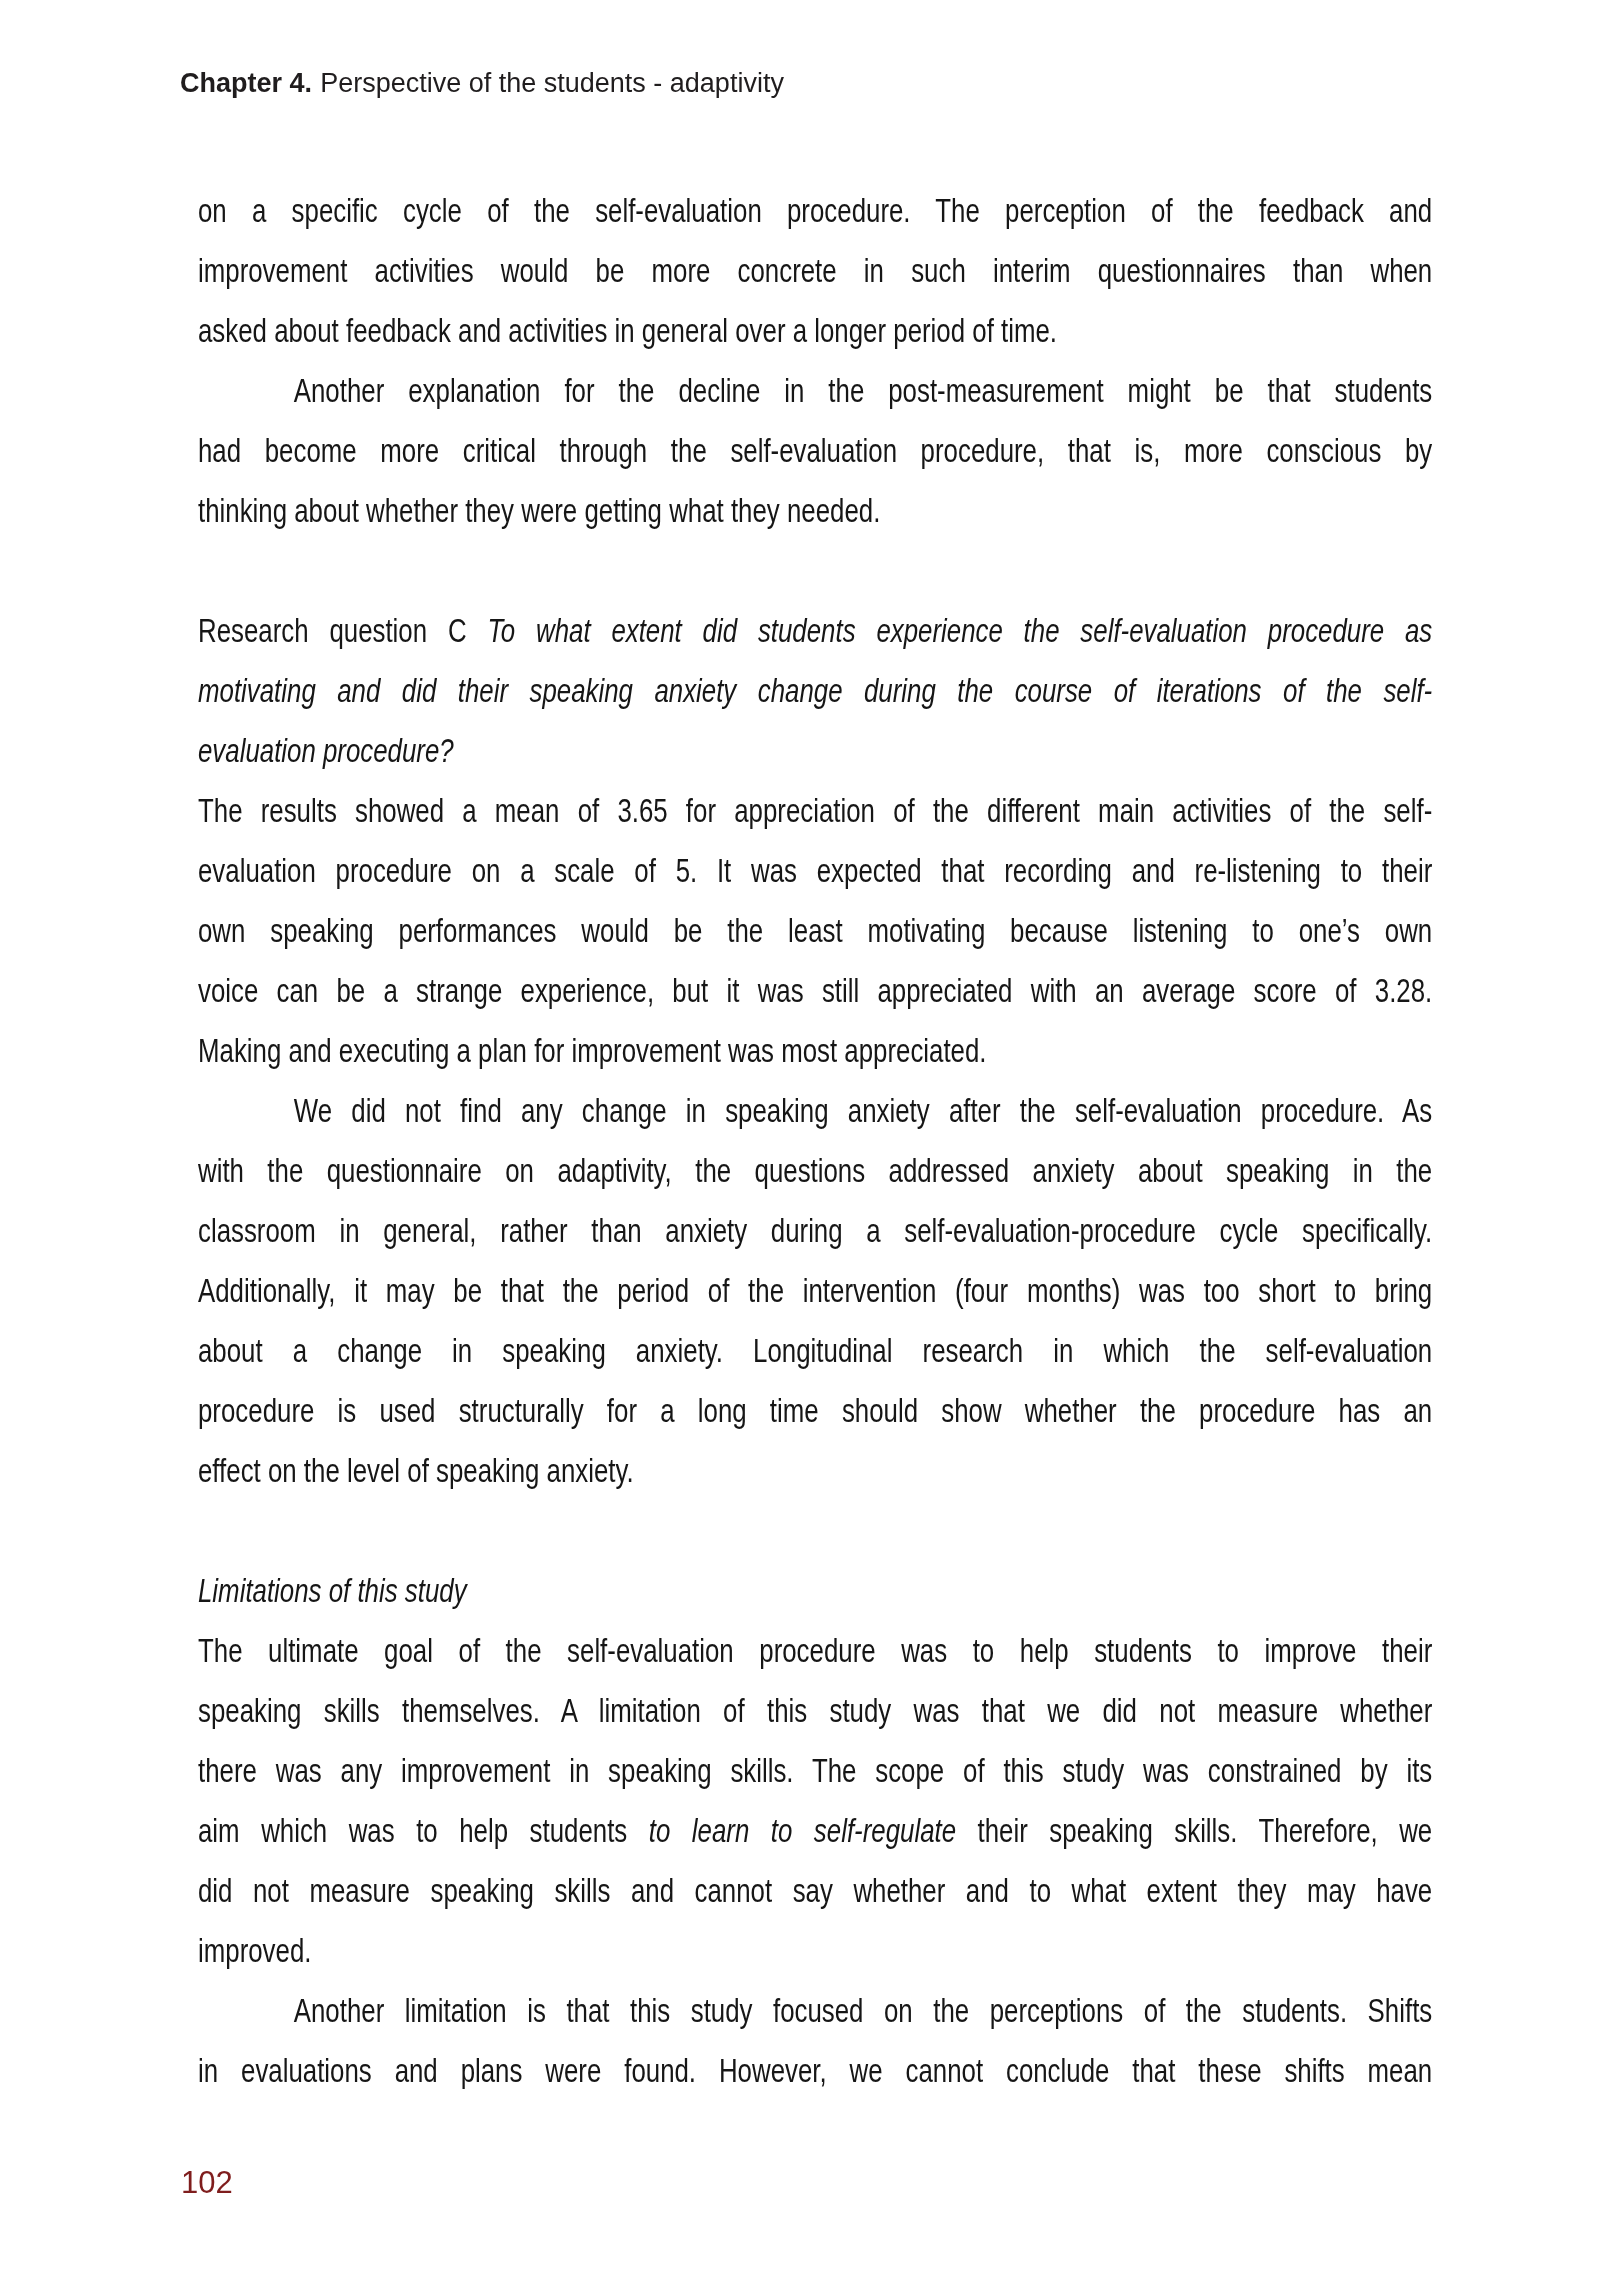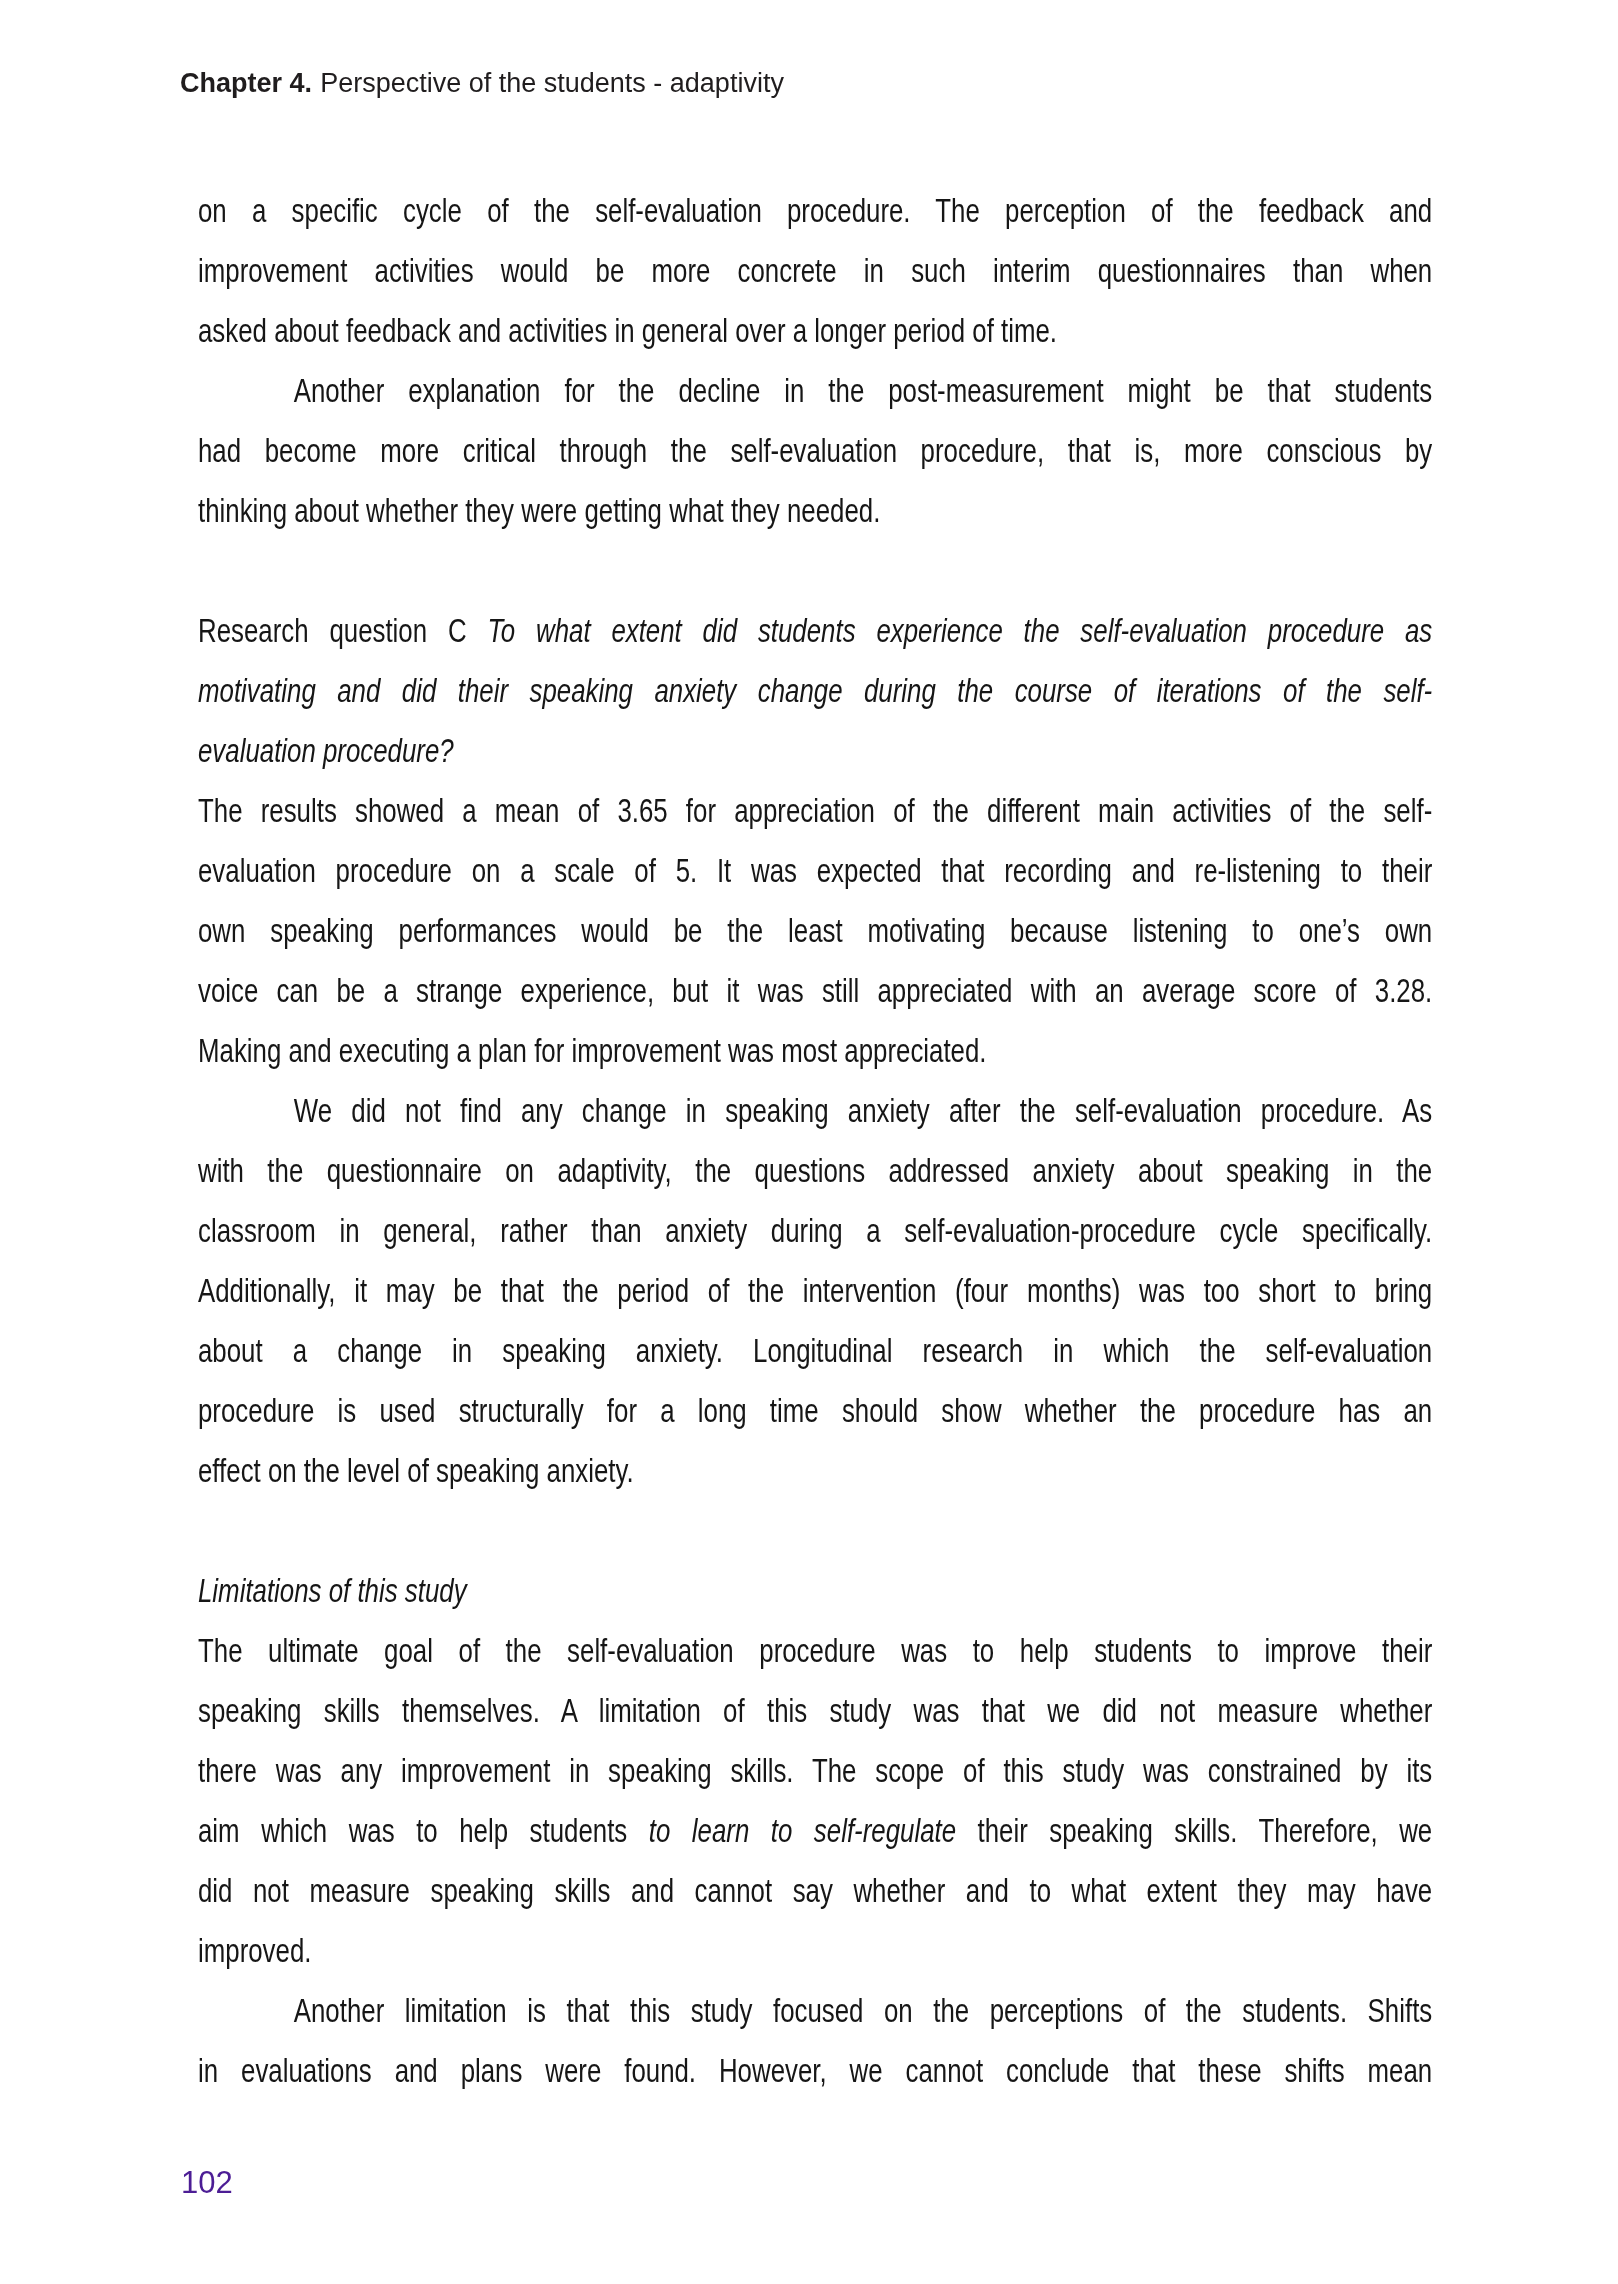--- a/index.html
+++ b/index.html
@@ -41,21 +41,21 @@
   }
   .line.j { text-align: justify; }
   .line.j::after { content: ""; display: inline-block; width: 100%; height: 0; }
   .line.indent { padding-left: 126px; }
   .blank-line { height: 60px; }
   .seg-italic { font-style: italic; }
   .seg-normal { font-style: normal; }
   .page-footer {
     position: absolute; left: 181px; top: 2166px;
     font-size: 31px; line-height: 1.1;
-    color: #4c1d95;
+    color: #7f1d1d;
   }
 </style>
 </head>
 <body>
 
 <div class="page">
 
   <div class="running-header">
     <span class="chapter-label">Chapter 4.</span><span>Perspective of the students - adaptivity</span>
   </div>

